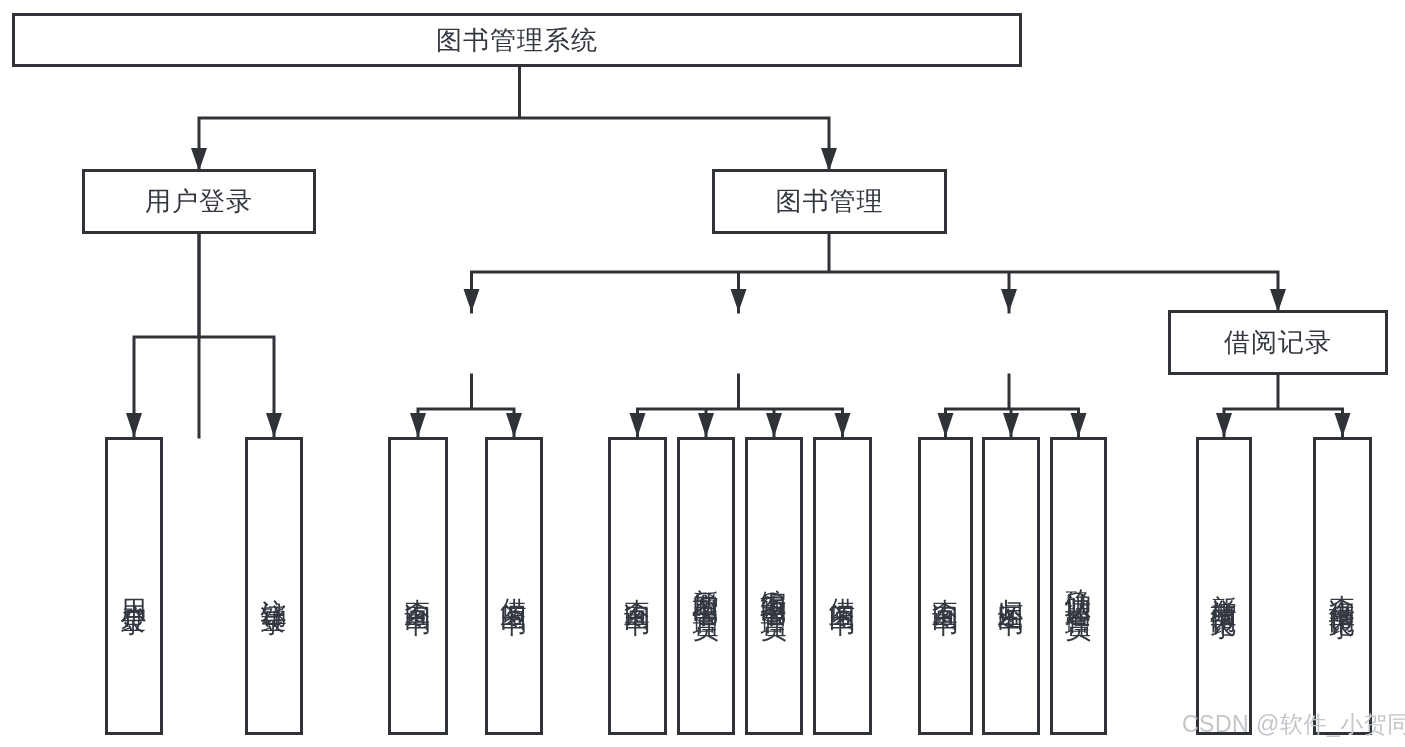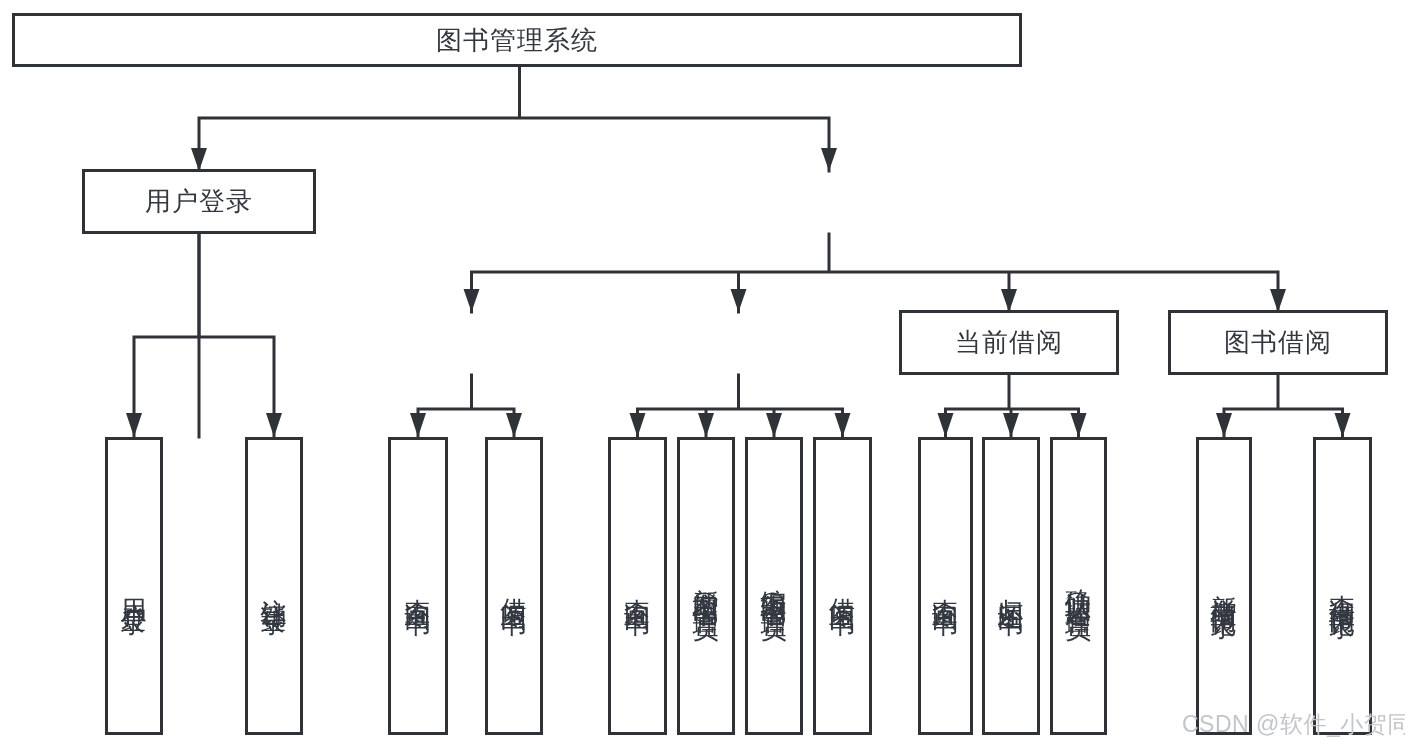--- a/index.html
+++ b/index.html
@@ -96,26 +96,26 @@
     <polygon points="1342.5,437 1334.5,413 1350.5,413"></polygon>
   </svg>
 
   <div class="box h" style="left:12px; top:13px; width:1010px; height:54px;">
     <span>图书管理系统</span>
   </div>
 
   <div class="box h" style="left:82px; top:169px; width:234px; height:65px;">
     <span>用户登录</span>
   </div>
+  <div class="box h" style="left:712px; top:169px; width:235px; height:65px;">
+    <span>图书管理</span>
+  </div>
 
-  <div class="box h" style="left:899px; top:310px; width:220px; height:65px;">
-    <span>当前借阅</span>
-  </div>
   <div class="box h" style="left:1168px; top:310px; width:220px; height:65px;">
-    <span>图书借阅</span>
+    <span>借阅记录</span>
   </div>
 
   <div class="box v" style="left:105px; top:437px; width:58px; height:298px;">
     <span>用户登录</span>
   </div>
   <div class="box v" style="left:245px; top:437px; width:58px; height:298px;">
     <span>注销登录</span>
   </div>
 
   <div class="box v" style="left:388px; top:437px; width:60px; height:298px;">

